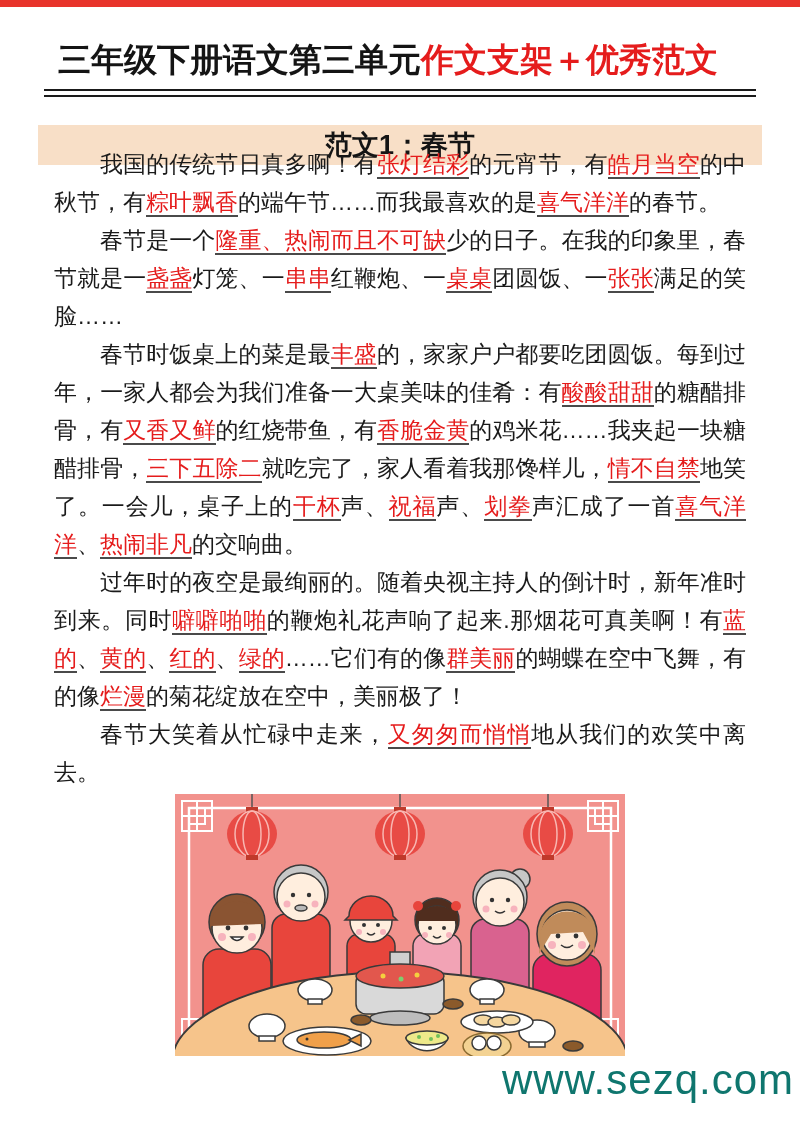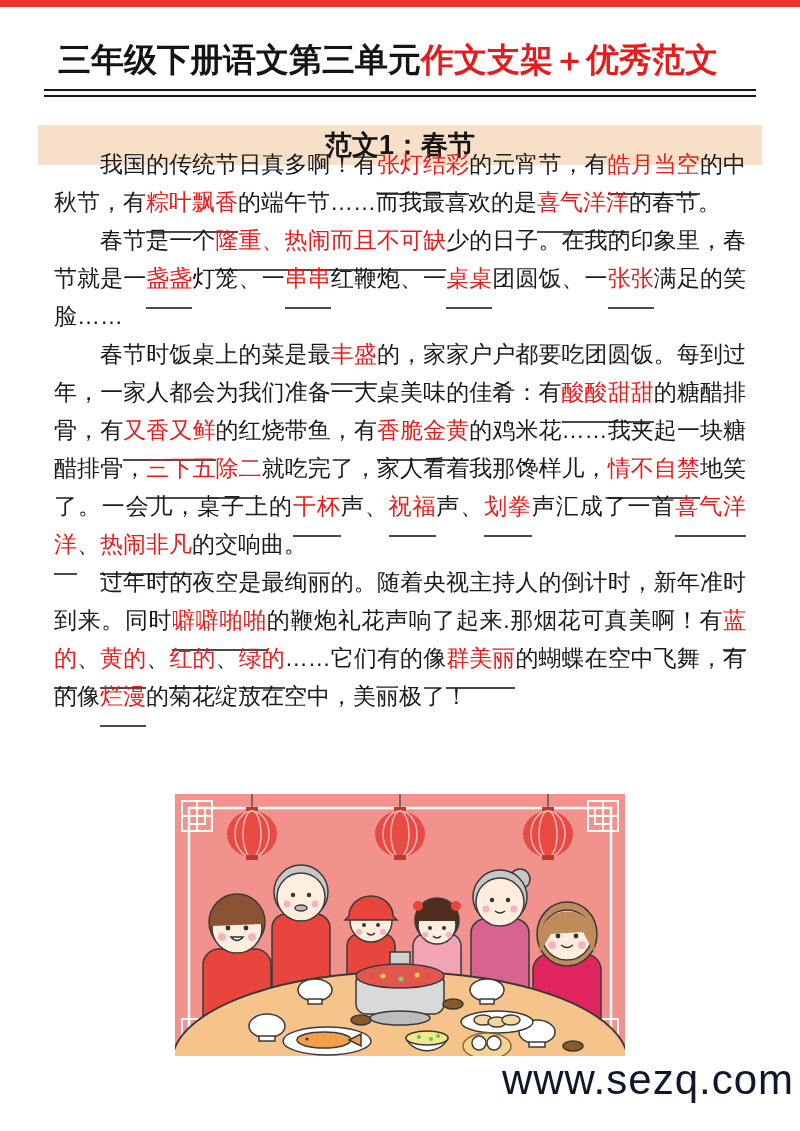--- a/index.html
+++ b/index.html
@@ -23,21 +23,21 @@
   }
   .section-bar .label{
     font-size:27px;font-weight:bold;color:#141414;line-height:40px;
   }
   .essay{
     position:absolute;top:145px;left:54px;width:692px;height:648px;
     font-size:23px;line-height:38px;color:#1a1a1a;text-align:justify;
     overflow:hidden;
   }
   .essay p{margin:0;text-indent:2em;}
-  .hl{color:#e51c1c;border-bottom:2px solid #4a4a4a;padding-bottom:16px;}
+  .hl{color:#e51c1c;border-bottom:2px solid #4a4a4a;padding-bottom:0px;}
   .illustration{position:absolute;top:794px;left:175px;width:450px;height:262px;}
   .watermark{
     position:absolute;top:1056px;right:6px;
     font-size:42px;color:#b5b5b5;letter-spacing:1px;white-space:nowrap;
   }
 </style>
 </head>
 <body>
 
 <div class="top-bar" style="background: rgb(232, 52, 43);"></div>
@@ -49,20 +49,21 @@
 
 <div class="section-bar" style="background: rgb(248, 223, 199);">
   <span class="label">范文1：春节</span>
 </div>
 
 <div class="essay">
     <p><span class="seg">我国的传统节日真多啊！有</span><span class="hl" style="color: rgb(229, 28, 28);">张灯结彩</span><span class="seg">的元宵节，有</span><span class="hl" style="color: rgb(229, 28, 28);">皓月当空</span><span class="seg">的中秋节，有</span><span class="hl" style="color: rgb(229, 28, 28);">粽叶飘香</span><span class="seg">的端午节……而我最喜欢的是</span><span class="hl" style="color: rgb(229, 28, 28);">喜气洋洋</span><span class="seg">的春节。</span></p>
     <p><span class="seg">春节是一个</span><span class="hl" style="color: rgb(229, 28, 28);">隆重、热闹而且不可缺</span><span class="seg">少的日子。在我的印象里，春节就是一</span><span class="hl" style="color: rgb(229, 28, 28);">盏盏</span><span class="seg">灯笼、一</span><span class="hl" style="color: rgb(229, 28, 28);">串串</span><span class="seg">红鞭炮、一</span><span class="hl" style="color: rgb(229, 28, 28);">桌桌</span><span class="seg">团圆饭、一</span><span class="hl" style="color: rgb(229, 28, 28);">张张</span><span class="seg">满足的笑脸……</span></p>
     <p><span class="seg">春节时饭桌上的菜是最</span><span class="hl" style="color: rgb(229, 28, 28);">丰盛</span><span class="seg">的，家家户户都要吃团圆饭。每到过年，一家人都会为我们准备一大桌美味的佳肴：有</span><span class="hl" style="color: rgb(229, 28, 28);">酸酸甜甜</span><span class="seg">的糖醋排骨，有</span><span class="hl" style="color: rgb(229, 28, 28);">又香又鲜</span><span class="seg">的红烧带鱼，有</span><span class="hl" style="color: rgb(229, 28, 28);">香脆金黄</span><span class="seg">的鸡米花……我夹起一块糖醋排骨，</span><span class="hl" style="color: rgb(229, 28, 28);">三下五除二</span><span class="seg">就吃完了，家人看着我那馋样儿，</span><span class="hl" style="color: rgb(229, 28, 28);">情不自禁</span><span class="seg">地笑了。一会儿，桌子上的</span><span class="hl" style="color: rgb(229, 28, 28);">干杯</span><span class="seg">声、</span><span class="hl" style="color: rgb(229, 28, 28);">祝福</span><span class="seg">声、</span><span class="hl" style="color: rgb(229, 28, 28);">划拳</span><span class="seg">声汇成了一首</span><span class="hl" style="color: rgb(229, 28, 28);">喜气洋洋</span><span class="seg">、</span><span class="hl" style="color: rgb(229, 28, 28);">热闹非凡</span><span class="seg">的交响曲。</span></p>
     <p><span class="seg">过年时的夜空是最绚丽的。随着央视主持人的倒计时，新年准时到来。同时</span><span class="hl" style="color: rgb(229, 28, 28);">噼噼啪啪</span><span class="seg">的鞭炮礼花声响了起来.那烟花可真美啊！有</span><span class="hl" style="color: rgb(229, 28, 28);">蓝的</span><span class="seg">、</span><span class="hl" style="color: rgb(229, 28, 28);">黄的</span><span class="seg">、</span><span class="hl" style="color: rgb(229, 28, 28);">红的</span><span class="seg">、</span><span class="hl" style="color: rgb(229, 28, 28);">绿的</span><span class="seg">……它们有的像</span><span class="hl" style="color: rgb(229, 28, 28);">群美丽</span><span class="seg">的蝴蝶在空中飞舞，有的像</span><span class="hl" style="color: rgb(229, 28, 28);">烂漫</span><span class="seg">的菊花绽放在空中，美丽极了！</span></p>
+    <p><span class="seg">春节大笑着从忙碌中走来，</span><span class="hl" style="color: rgb(229, 28, 28);">又匆匆而悄悄</span><span class="seg">地从我们的欢笑中离去。</span></p>
     <p></p>
   </div>
 
 <div class="illustration">
   <svg viewBox="0 0 450 262" width="450" height="262">
 
     <rect x="0" y="0" width="450" height="262" fill="#f2928d"></rect>
 
     <rect x="14" y="14" width="422" height="234" fill="none" stroke="#ffffff" stroke-width="2.5"></rect>
 
@@ -257,13 +258,13 @@
       <g>
           <ellipse cx="278" cy="210" rx="10" ry="5" fill="#8b5a2b"></ellipse>
         </g>
       <g>
           <ellipse cx="398" cy="252" rx="10" ry="5" fill="#8b5a2b"></ellipse>
         </g>
     </g>
   </svg>
 </div>
 
-<div class="watermark" style="color: #0f172a;">www.sezq.com</div>
+<div class="watermark" style="color: #0f766e;">www.sezq.com</div>
 
 </body></html>

